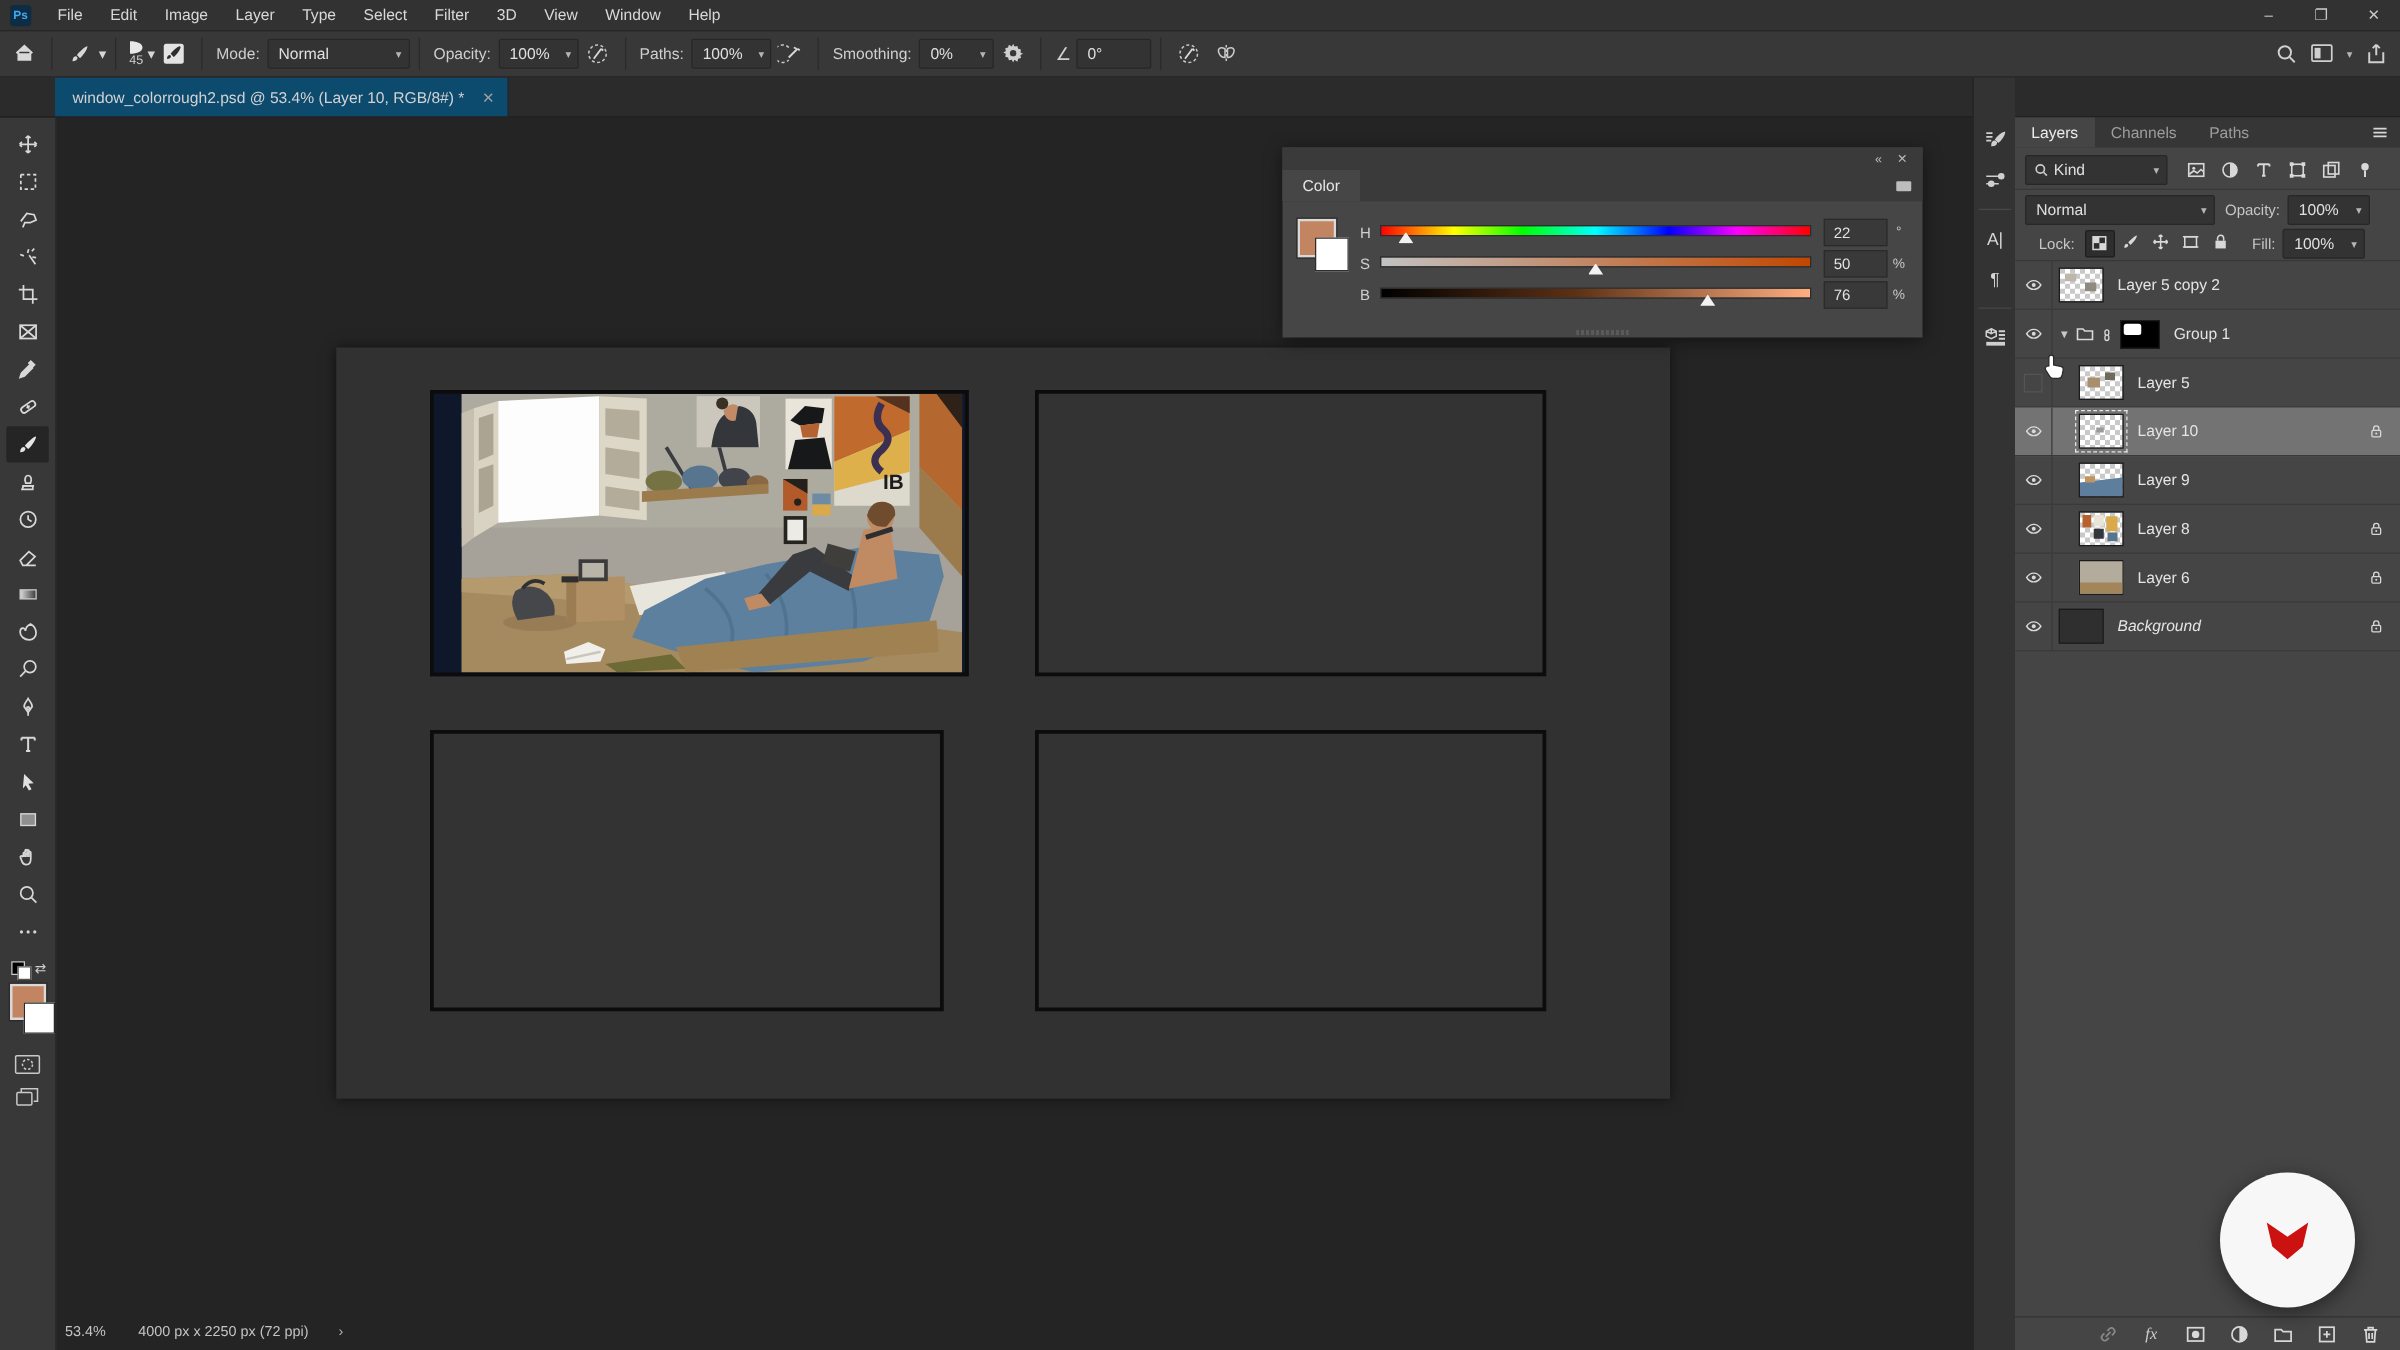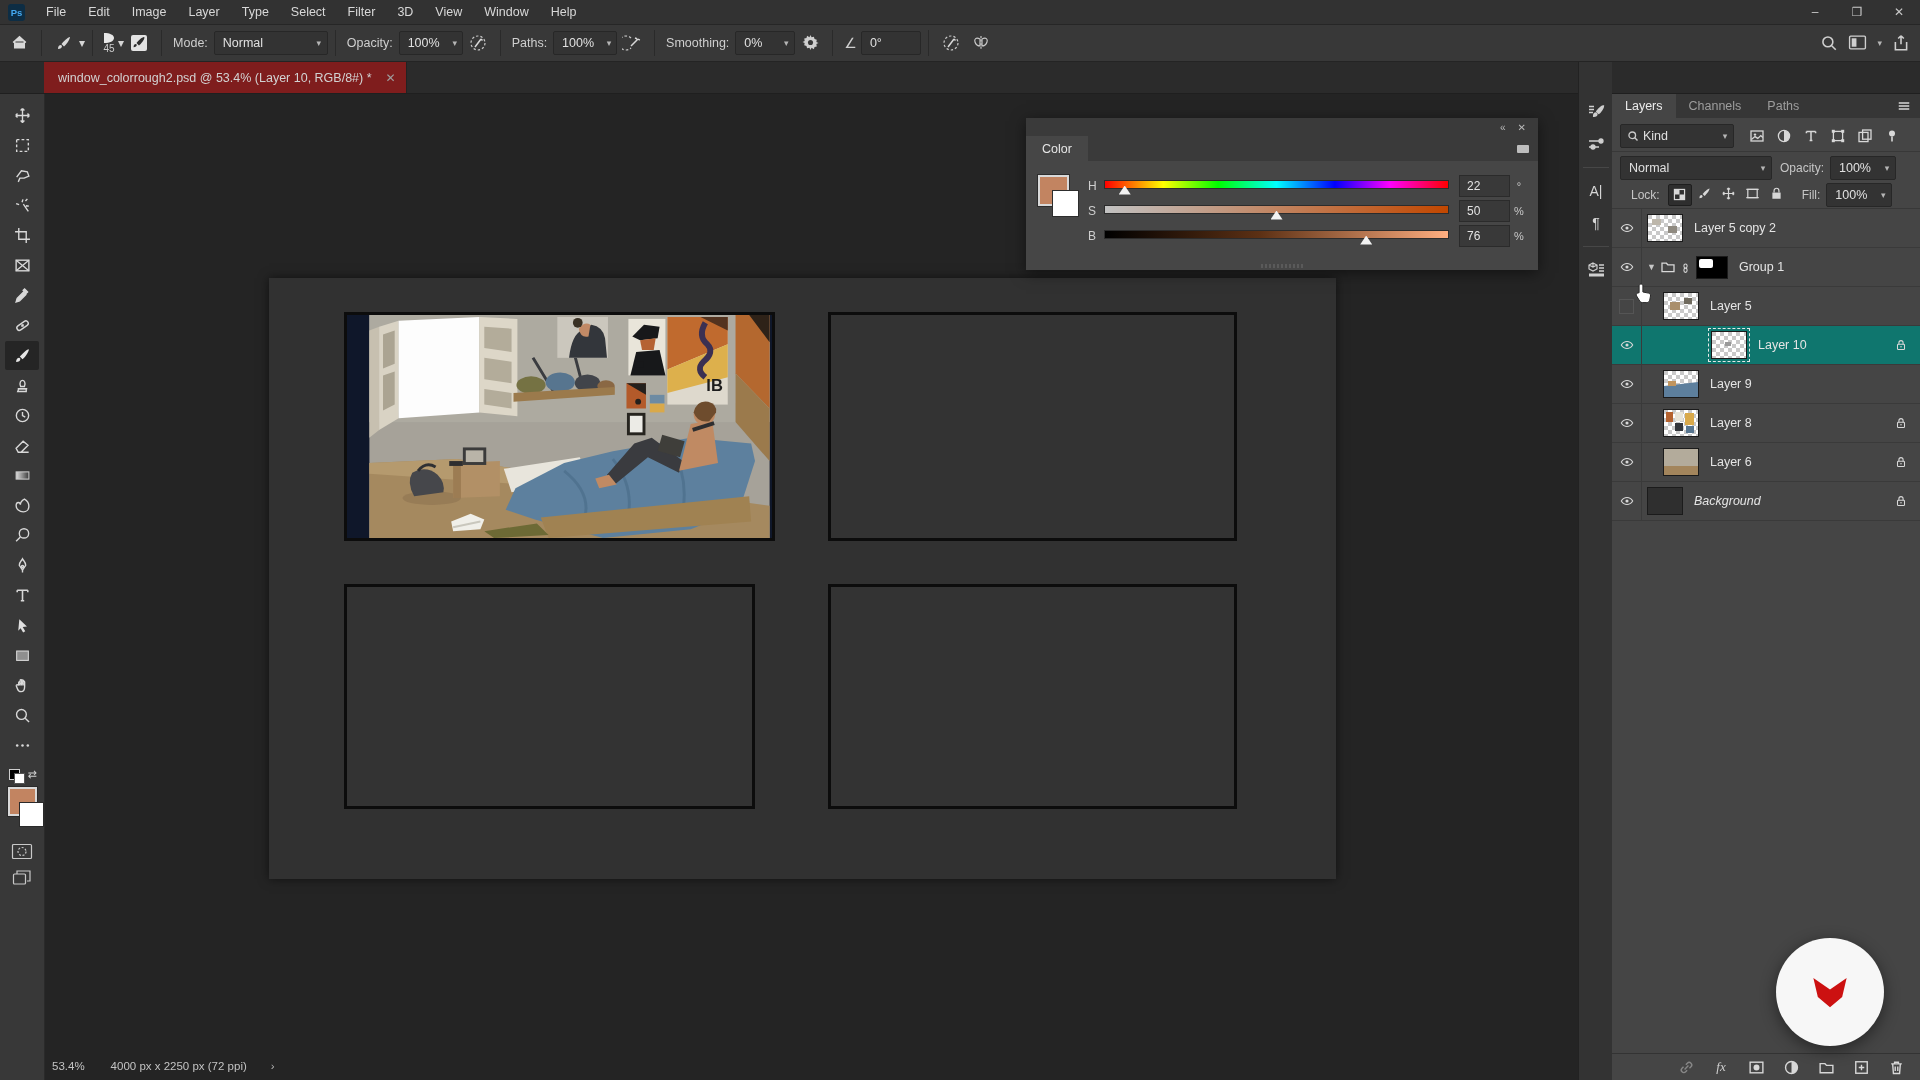--- a/index.html
+++ b/index.html
@@ -17,21 +17,21 @@
   #optionsbar{left:0;top:24px;width:1920px;height:37px;background:#383838;border-bottom:1px solid #242424;display:flex;align-items:center;z-index:39;}
   .opt-sep{width:1px;height:26px;background:#2a2a2a;margin:0 7px;}
   .opt-label{color:#cfcfcf;margin:0 6px 0 4px;font-size:12.5px;}
   .combo{display:flex;align-items:center;background:#333333;border:1px solid #272727;height:22px;border-radius:2px;}
   .combo .val{padding:0 8px;color:#e0e0e0;font-size:12.5px;white-space:nowrap;}
   .combo .chev{width:16px;text-align:center;color:#b5b5b5;font-size:9px;}
   .tool-opt-icon{width:26px;height:26px;display:flex;align-items:center;justify-content:center;margin:0 2px;}
   .brush-preview{display:flex;flex-direction:column;align-items:center;margin:0 2px;line-height:10px;}
   .brush-preview .num{font-size:10px;color:#cfcfcf;}
   #tabstrip{left:0;top:61px;width:1578px;height:32px;background:#2b2b2b;border-bottom:1px solid #1f1f1f;display:flex;align-items:flex-end;z-index:30;}
-  #doc-tab{margin-left:44px;height:31px;background:#7f1d1d;display:flex;align-items:center;padding:0 10px 0 14px;
+  #doc-tab{margin-left:44px;height:31px;background:#0c4a6e;display:flex;align-items:center;padding:0 10px 0 14px;
            border-right:1px solid #222;font-size:12.5px;color:#d2d2d2;}
   #doc-tab .close{margin-left:14px;color:#9f9f9f;font-size:12px;}
   
   #toolbar{left:0;top:93px;width:44px;bottom:0;background:#383838;border-right:1px solid #2a2a2a;display:flex;flex-direction:column;align-items:center;padding-top:8px;z-index:20;}
   .toolbtn{width:34px;height:29px;display:flex;align-items:center;justify-content:center;border-radius:2px;margin-bottom:1px;}
   .toolbtn.sel{background:#252525;}
   .tool-extras{margin-top:6px;width:34px;position:relative;}
   .mini-swatches{position:relative;width:34px;height:16px;}
   .mini-fg{position:absolute;left:4px;top:2px;width:9px;height:9px;background:#000;border:1px solid #cfcfcf;}
   .mini-bg{position:absolute;left:9px;top:6px;width:9px;height:9px;background:#fff;border:1px solid #555;}
@@ -88,21 +88,21 @@
   #layer-tabs .pmenu{margin-left:auto;margin-right:9px;align-self:center;color:#c2c2c2;}
   .lp-row{display:flex;align-items:center;padding:0 8px;height:27px;}
   .lp-label{color:#c6c6c6;margin:0 6px 0 8px;font-size:12px;}
   .fbtn{width:24px;height:22px;display:flex;align-items:center;justify-content:center;margin-left:3px;}
   .lockbtn{width:22px;height:20px;display:flex;align-items:center;justify-content:center;margin-left:2px;border-radius:2px;}
   .lockbtn.pressed{background:#2e2e2e;border:1px solid #1e1e1e;}
   .lp-div{height:1px;background:#383838;margin:2px 0;}
   
   #layer-list{border-top:1px solid #383838;}
   .lrow{display:flex;align-items:center;height:38px;border-bottom:1px solid #3a3a3a;position:relative;}
-  .lrow.selected{background:#0f766e;gap:48px;}
+  .lrow.selected{background:#737373;}
   .eyecell{width:29px;align-self:stretch;display:flex;align-items:center;justify-content:center;border-right:1px solid #3a3a3a;}
   .eyebox{width:13px;height:13px;border:1px solid #555;background:transparent;}
   .lcontent{display:flex;align-items:center;padding-left:5px;flex:1;height:100%;}
   .lcontent.ind{padding-left:21px;}
   .thumb{width:34px;height:26px;border:1px solid #1b1b1b;position:relative;flex:none;overflow:hidden;background:#fff;}
   .thumb.sel-outline{outline:1px dashed #e8e8e8;outline-offset:2px;}
   .checker{background:repeating-conic-gradient(#ffffff 0 25%,#c9c9c9 0 50%);background-size:8px 8px;}
   .lname{margin-left:11px;font-size:12.5px;color:#e4e4e4;white-space:nowrap;}
   .lname.italic{font-style:italic;}
   .locksmall{position:absolute;right:12px;top:12px;}

